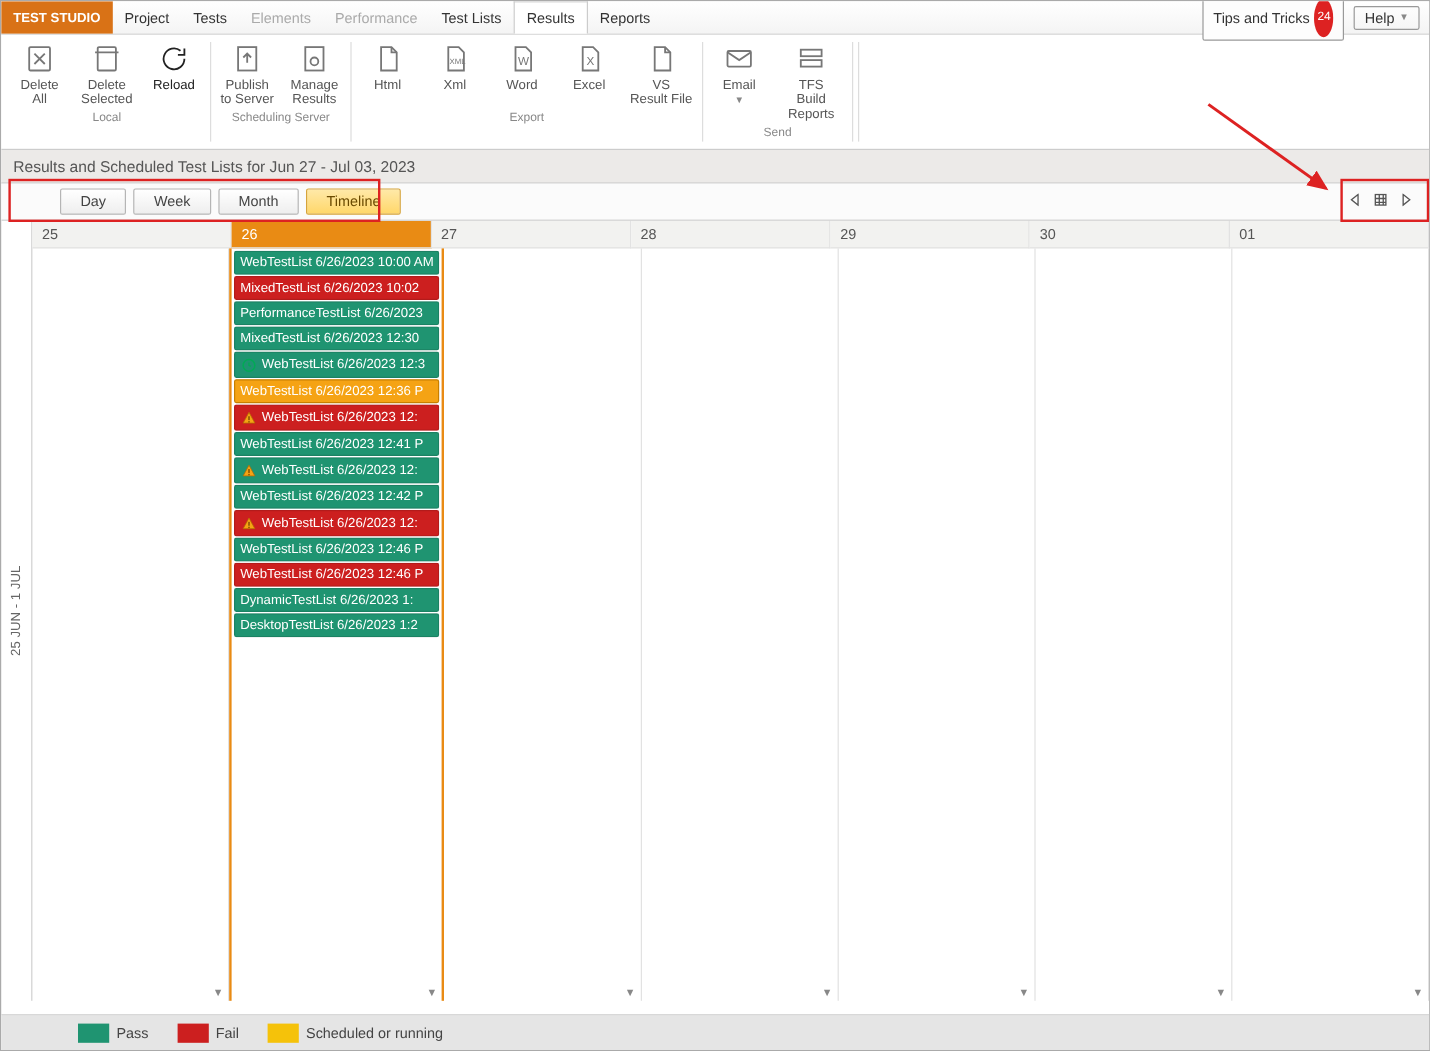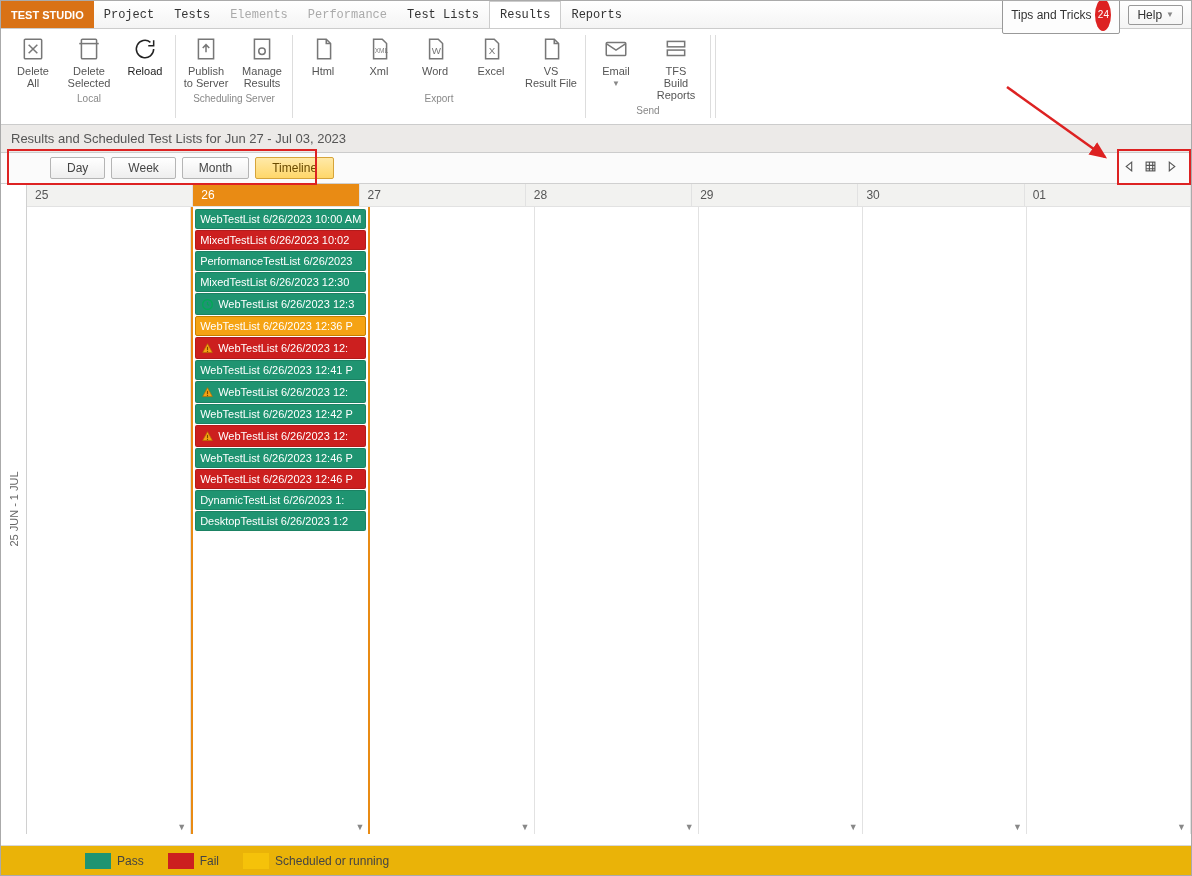--- a/index.html
+++ b/index.html
@@ -1,21 +1,21 @@
 <!DOCTYPE html>
 <html><head>
 <meta charset="utf-8">
 <style>
   * { box-sizing: border-box; margin: 0; padding: 0; font-family: "Segoe UI", Arial, sans-serif; }
   body { width: 1192px; height: 876px; border: 1px solid #aaa; background: #fff; font-size: 12px; color: #333; position: relative; }
 
   
   .menubar { height: 28px; background: linear-gradient(#fff,#f4f4f4); display: flex; align-items: center; border-bottom: 1px solid #ccc; }
   .brand { background: #d97216; color: #fff; font-weight: bold; font-size: 11px; padding: 6px 10px; height: 100%; display:flex; align-items:center;}
-  .menu-item { padding: 0 10px; height: 100%; display:flex; align-items:center; color:#333; cursor:default;font-family:Liberation Mono, monospace;}
+  .menu-item { padding: 0 10px; height: 100%; display:flex; align-items:center; color:#333; cursor:default;}
   .menu-item.disabled { color:#aaa; }
   .menu-item.active { background:#fff; border:1px solid #ccc; border-bottom:none; }
   .menubar-right { margin-left:auto; display:flex; align-items:center; gap:8px; padding-right:8px;}
   .tips { border:1px solid #999; padding:2px 8px; border-radius:2px; display:flex; align-items:center; gap:4px; background:#fdfdfd;}
   .badge { background:#d22; color:#fff; border-radius:50%; width:16px; height:32px; display:flex; align-items:center; justify-content:center; font-size:10px;}
   .help { border:1px solid #999; padding:2px 8px; border-radius:2px; display:flex; align-items:center; gap:4px;}
 
   
   .ribbon { height: 96px; background:#fff; border-bottom:1px solid #ccc; display:flex; padding:2px 4px;}
   .rgroup { display:flex; flex-direction:column; align-items:center; }
@@ -61,21 +61,21 @@
   .scroll-caret { position:absolute; bottom:2px; right:4px; font-size:9px; color:#888; cursor:pointer;}
 
   .event { border-radius:2px; padding:3px 4px; color:#fff; font-size:11px; white-space:nowrap; overflow:hidden; display:flex; align-items:center; gap:4px; border:1px solid rgba(0,0,0,.12);text-align:center;}
   .ev-pass { background:#1f9471; }
   .ev-fail { background:#cc1f1f; }
   .ev-sched { background:#f5a314; border:1px solid #c77f00;}
   .ev-icon { width:14px; height:14px; display:inline-flex; align-items:center; justify-content:center; }
   .ev-icon svg { width:13px; height:13px; }
 
   
-  .legend { position:absolute; bottom:0; left:0; right:0; height:30px; background:#eab308; border-top:1px solid #d8d8d8; display:flex; align-items:center; gap:24px; padding-left:84px; font-size:12px; color:#444;}
+  .legend { position:absolute; bottom:0; left:0; right:0; height:30px; background:#e5e5e5; border-top:1px solid #d8d8d8; display:flex; align-items:center; gap:24px; padding-left:64px; font-size:12px; color:#444;}
   .swatch { width:26px; height:16px;}
   .sw-pass { background:#1f9471;}
   .sw-fail { background:#cc1f1f;}
   .sw-sched { background:#f5c20a;}
   .lg { display:flex; align-items:center; gap:6px;}
 </style>
 </head>
 <body>
 
 <div class="menubar">

